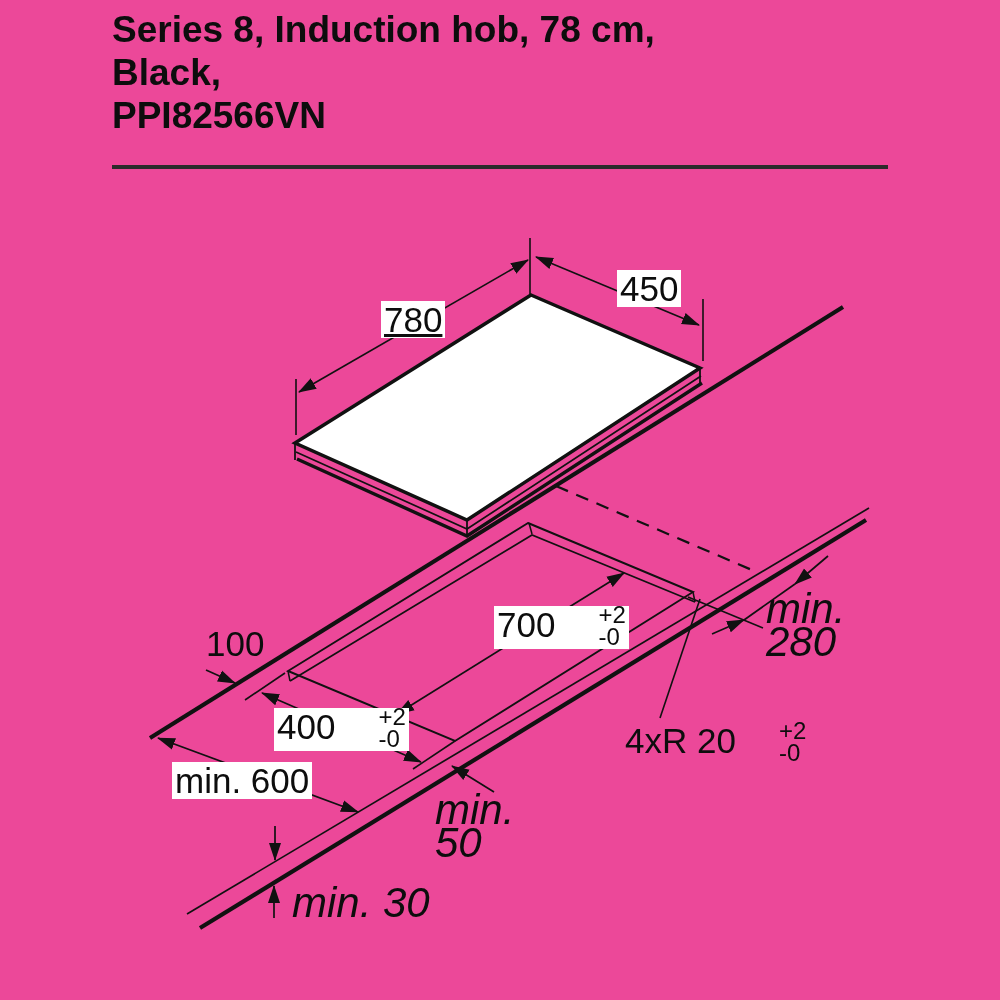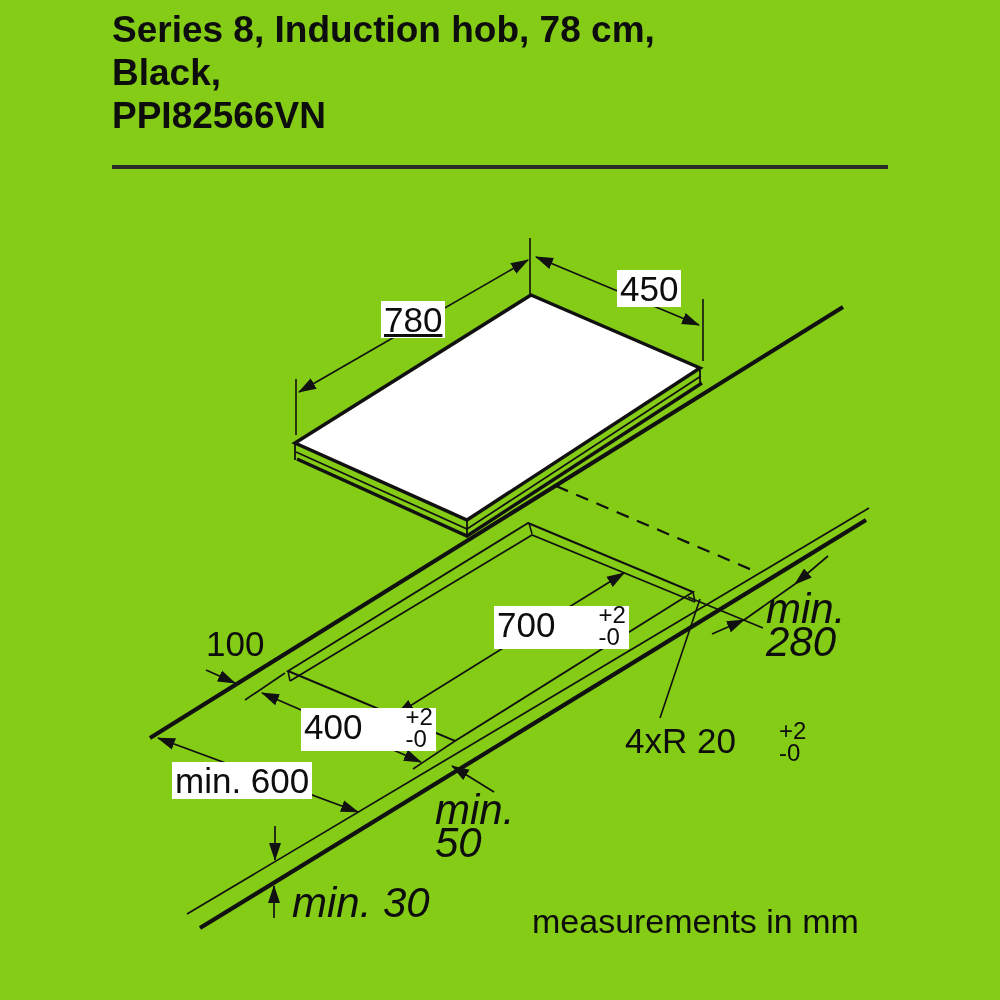--- a/index.html
+++ b/index.html
@@ -1,17 +1,17 @@
 <!DOCTYPE html>
 <html><head>
 <meta charset="utf-8">
 <style>
   html,body{margin:0;padding:0;background:#fff;}
   #stage{
-    position:relative;width:1000px;height:1000px;background:#84cc16;
+    position:relative;width:1000px;height:1000px;background:#ec4899;
     font-family:"Liberation Sans", sans-serif;color:#111;overflow:hidden;
   }
   #diagram-svg{position:absolute;left:0;top:0;}
   .title-block{position:absolute;left:112px;top:8px;line-height:43px;
     font-size:37px;font-weight:bold;color:#0d0d0d;}
   .rule{position:absolute;left:112px;top:165px;width:776px;height:4px;background:#2b2b2b;}
   .lbl{position:absolute;white-space:nowrap;font-size:35px;line-height:1;color:#0d0d0d;}
   .lbl.bg{background:#ffffff;padding:1px 3px;}
   .lbl.small{font-size:42px;font-style:italic;}
   .note{position:absolute;font-size:34px;color:#0d0d0d;white-space:nowrap;}
@@ -102,21 +102,21 @@
   <div class="lbl bg" style="left:578px;top:270px;margin-left:39px;">450</div>
 
   <div class="lbl bg tolrow" style="left:494px;top:606px;">
     <span>700</span>
     <span class="tolcol">
       <span>+2</span>
       <span>-0</span>
     </span>
   </div>
 
-  <div class="lbl bg tolrow" style="left:274px;top:708px;margin-left:27px;">
+  <div class="lbl bg tolrow" style="left:274px;top:708px;">
     <span>400</span>
     <span class="tolcol">
       <span>+2</span>
       <span>-0</span>
     </span>
   </div>
 
   <div class="lbl tolrow" style="left:625px;top:723px;">
     <span>4xR 20</span>
     <span class="tolcol">
@@ -134,15 +134,14 @@
     <div>280</div>
   </div>
 
   <div class="lbl small two-line" style="left:435px;top:793px;">
     <div>min.</div>
     <div>50</div>
   </div>
 
   <div class="lbl small" style="left:292px;top:882px;">min. 30</div>
 
-  <div class="note" style="left:532px;top:902px;">measurements in mm</div>
 
 </div>
 
 </body></html>

